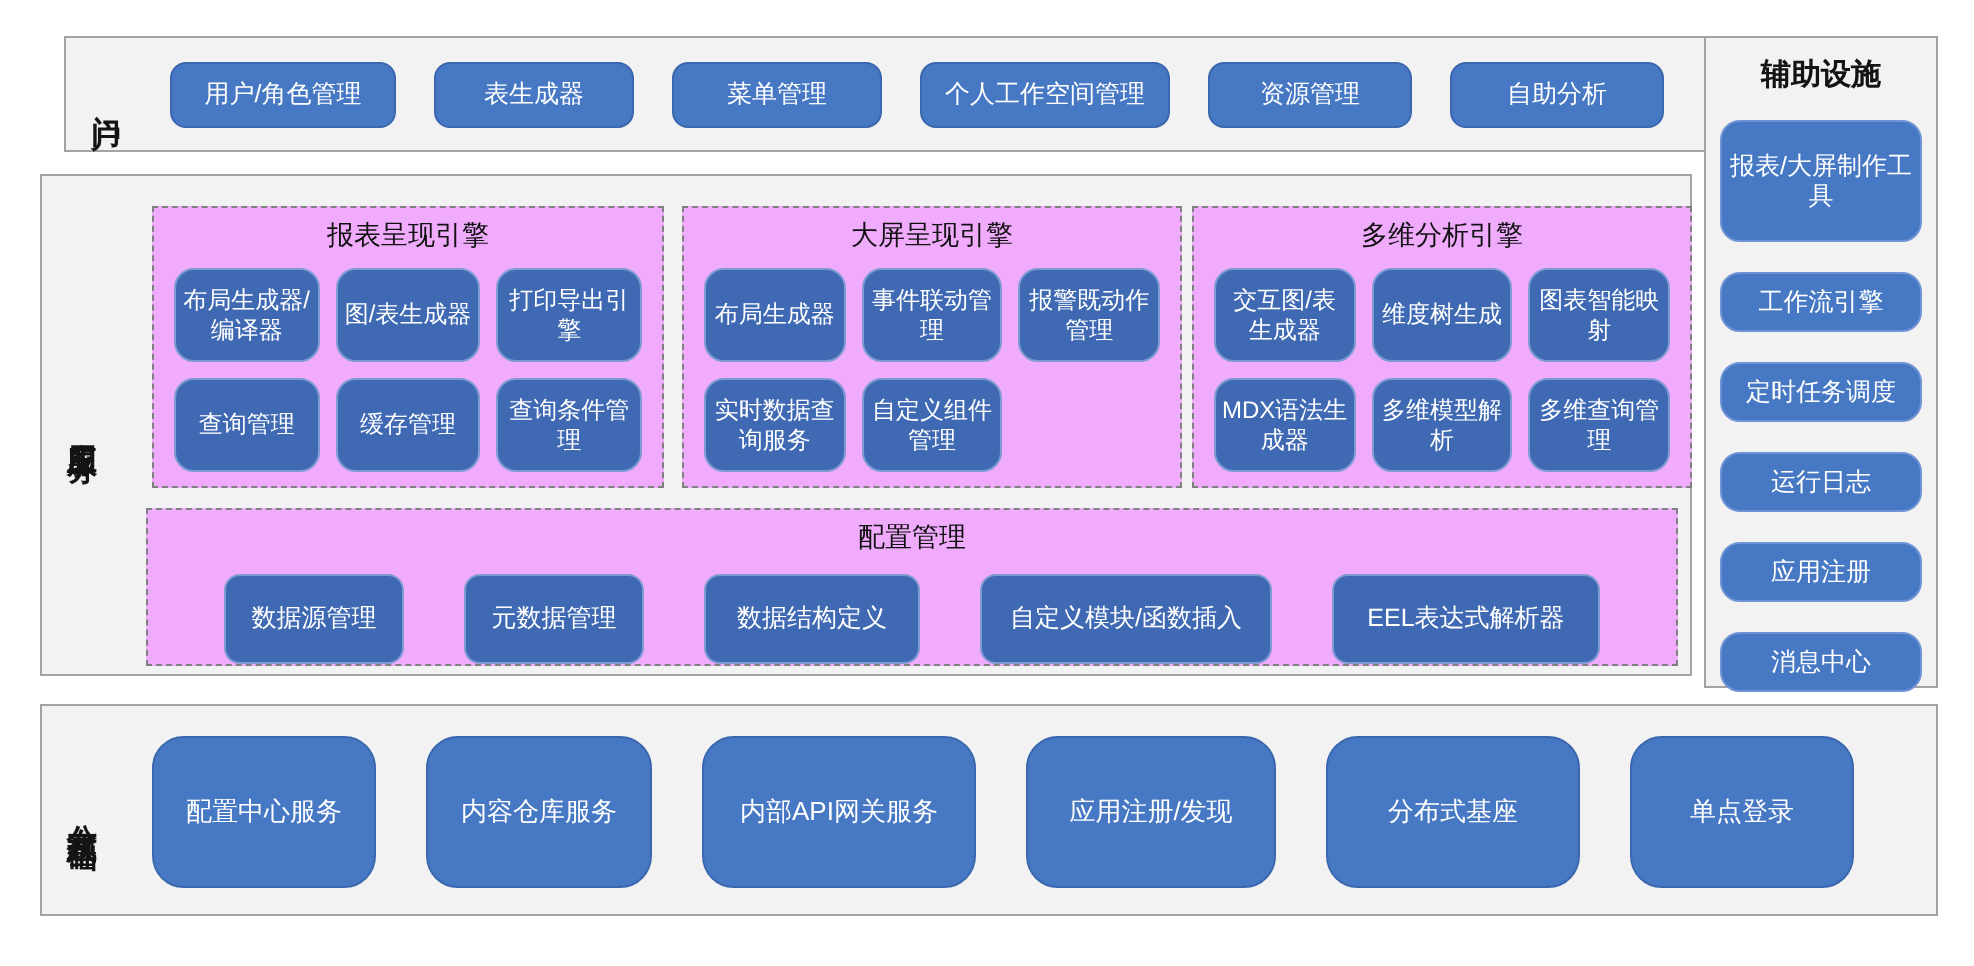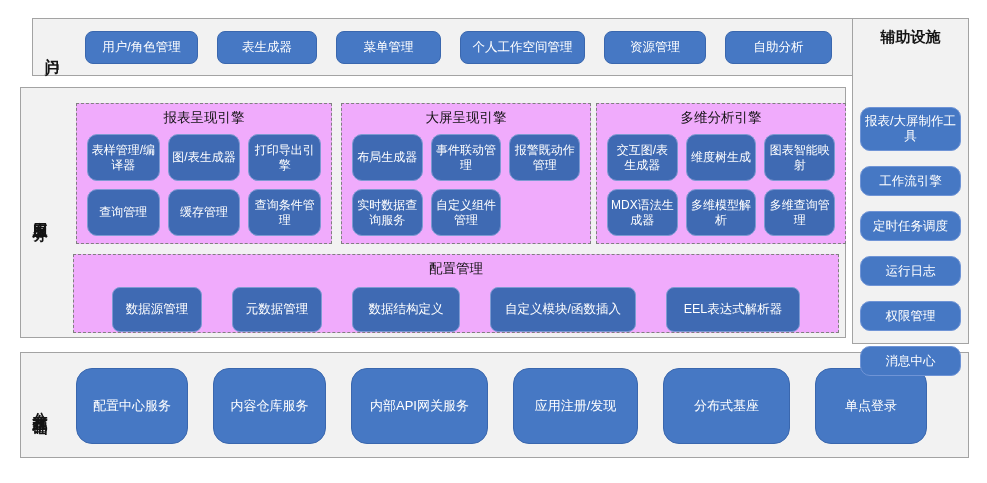--- a/index.html
+++ b/index.html
@@ -69,21 +69,21 @@
   }
   #aux .acol{
     display:flex;flex-direction:column;align-items:center;gap:15px;padding-top:8px;
   }
   .abtn{
     width:101px;height:30px;background:#4678c4;border:1px solid #6f94d6;
     border-radius:10px;color:#fff;font-size:12.5px;display:flex;align-items:center;
     justify-content:center;text-align:center;line-height:1.2;box-sizing:border-box;
     padding:1px 4px;cursor:default;
   }
-  .abtn.tall{height:44px;margin-top:47px;}
+  .abtn.tall{height:61px;}
   
   .pw0{width:113px;}.pw1{width:100px;}.pw2{width:105px;}.pw3{width:125px;}.pw4{width:102px;}.pw5{width:107px;}
 </style>
 </head>
 <body>
 
 <div class="section" id="portal">
   <div class="vlabel">门户</div>
   <div class="row">
     <div class="btn pw0">用户/角色管理</div>
@@ -94,21 +94,21 @@
     <div class="btn pw5">自助分析</div>
   </div>
 </div>
 
 <div class="section" id="app">
   <div class="vlabel">应用服务</div>
 
   <div class="group" id="eng0">
     <div class="group-title">报表呈现引擎</div>
     <div class="egrid">
-      <div class="ebtn">表样管理/编译器</div>
+      <div class="ebtn">布局生成器/编译器</div>
       <div class="ebtn">图/表生成器</div>
       <div class="ebtn">打印导出引擎</div>
       <div class="ebtn">查询管理</div>
       <div class="ebtn">缓存管理</div>
       <div class="ebtn">查询条件管理</div>
     </div>
   </div>
 
   <div class="group" id="eng1">
     <div class="group-title">大屏呈现引擎</div>
@@ -157,16 +157,16 @@
   </div>
 </div>
 
 <div class="section" id="aux">
   <div class="aux-title">辅助设施</div>
   <div class="acol">
     <div class="abtn tall">报表/大屏制作工具</div>
     <div class="abtn">工作流引擎</div>
     <div class="abtn">定时任务调度</div>
     <div class="abtn">运行日志</div>
-    <div class="abtn">权限管理</div>
+    <div class="abtn">应用注册</div>
     <div class="abtn">消息中心</div>
   </div>
 </div>
 
 </body></html>

